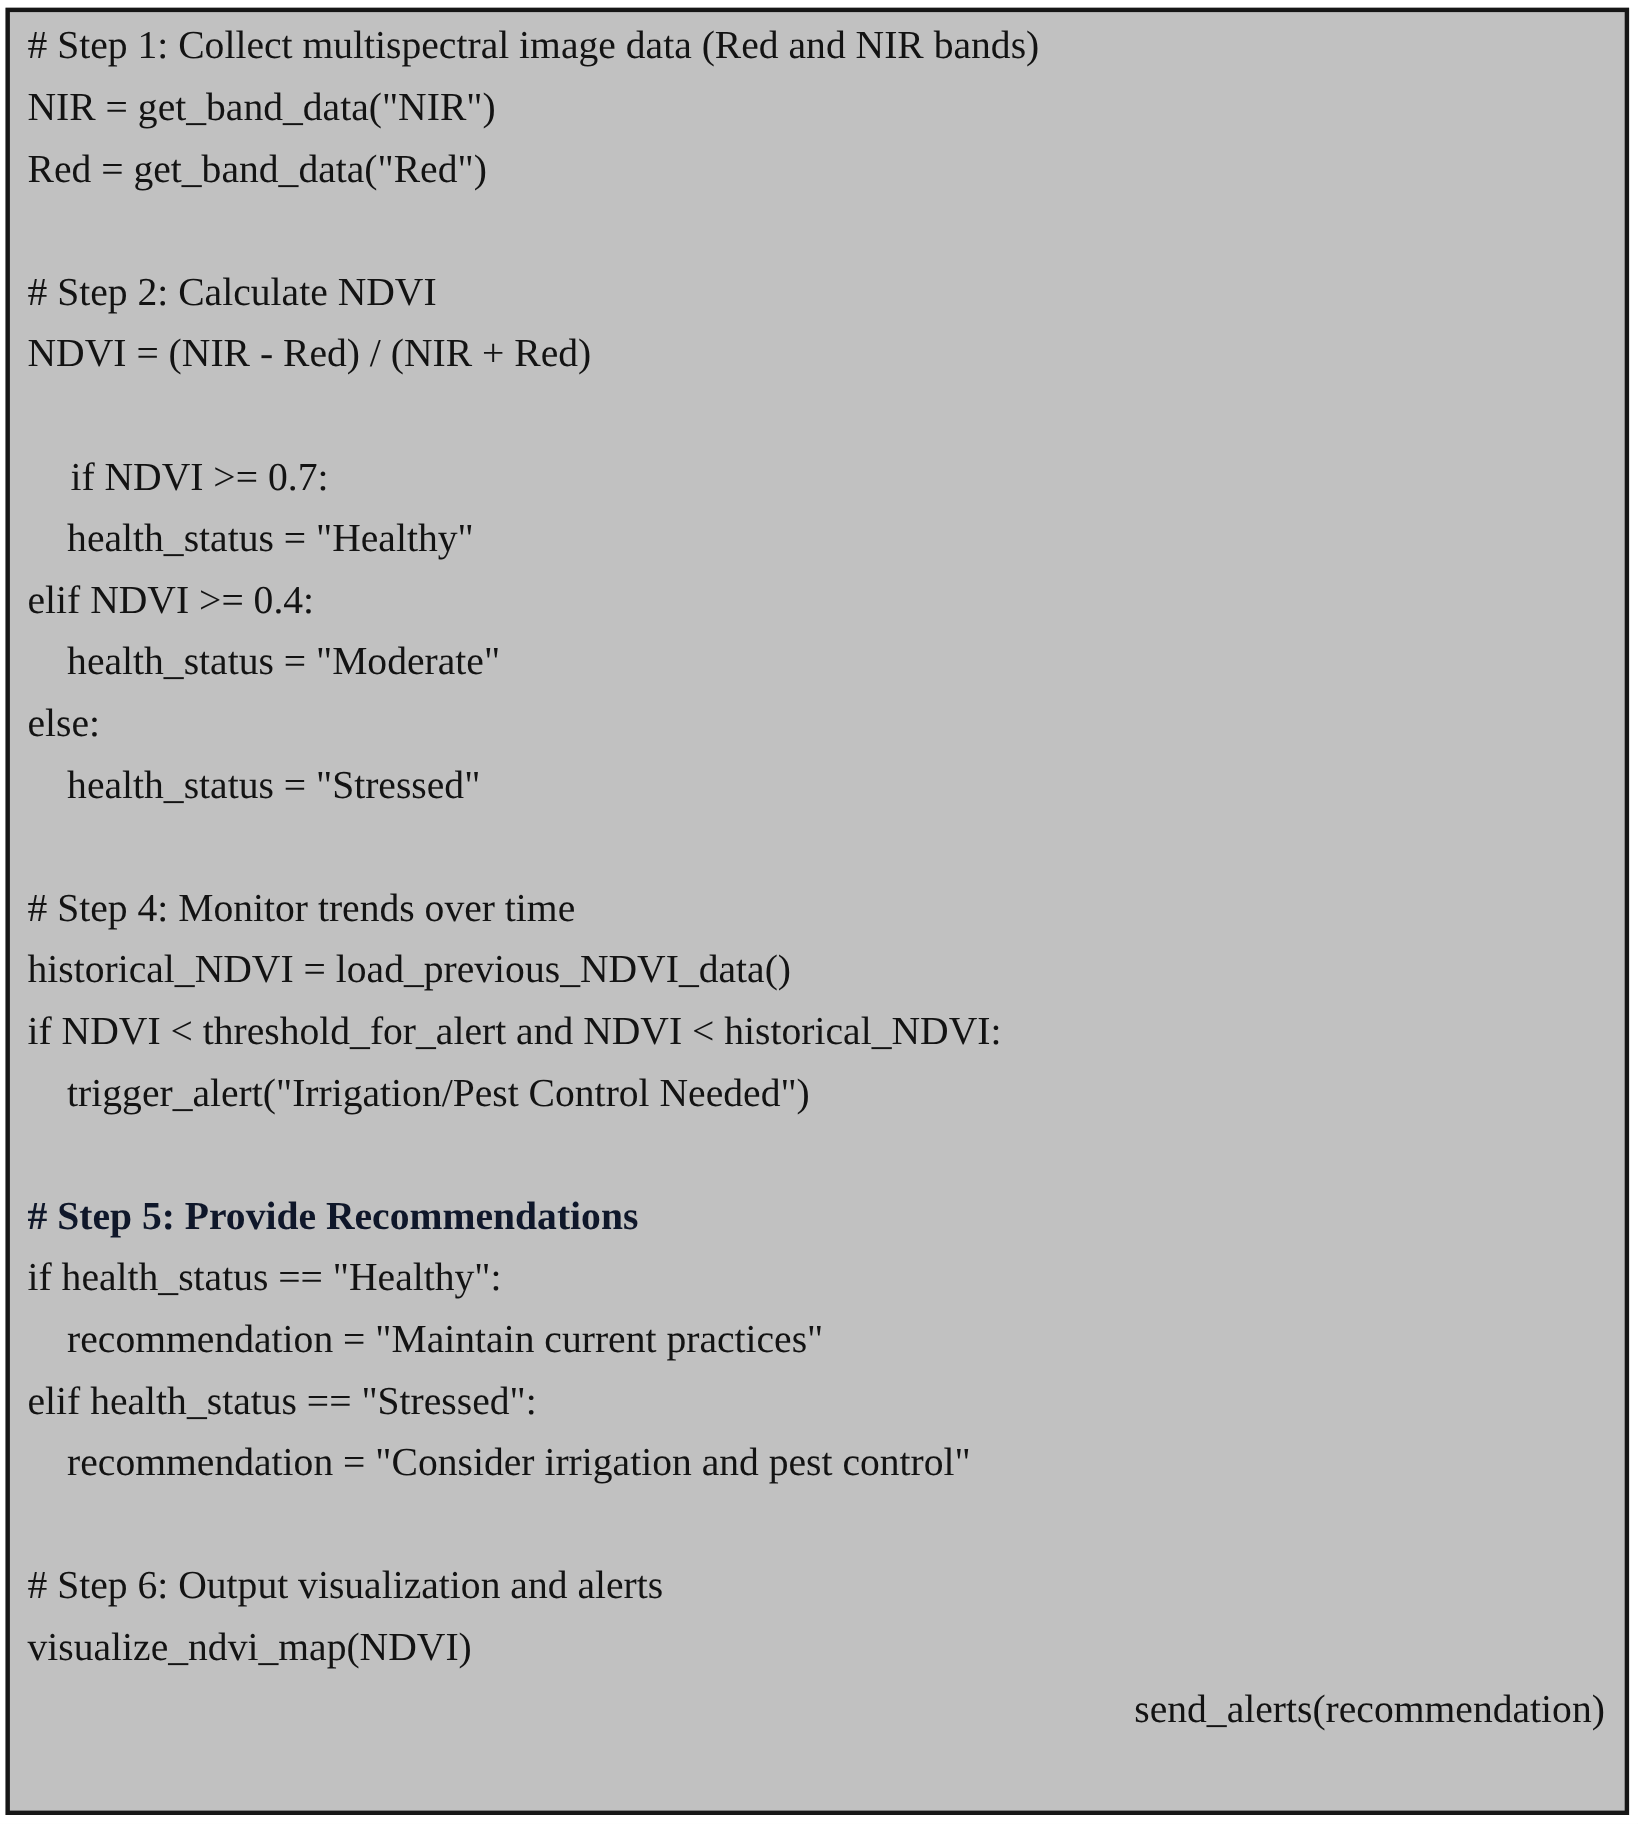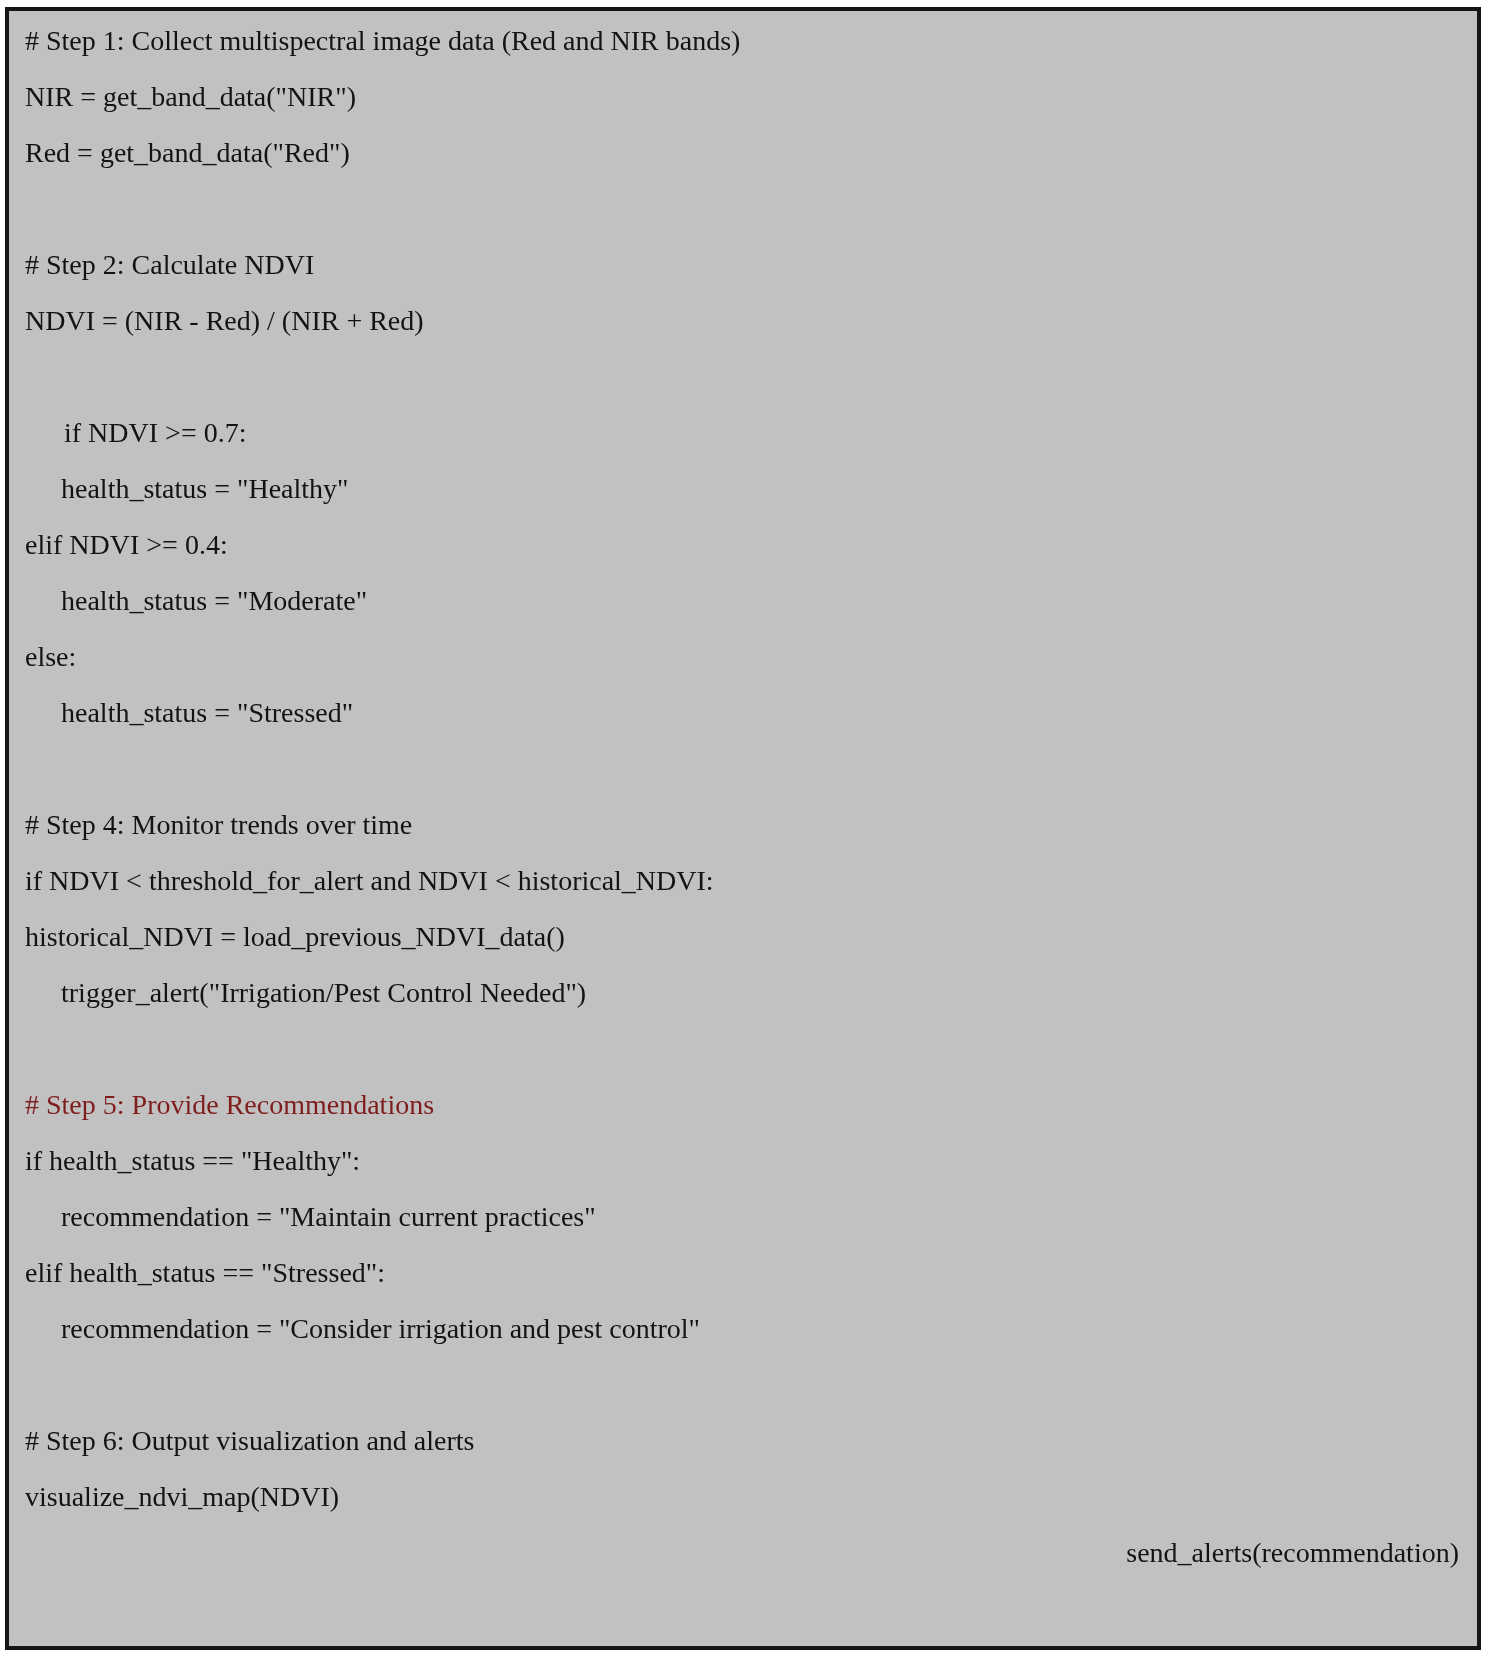--- a/index.html
+++ b/index.html
@@ -23,21 +23,21 @@
     top: 7px;
     width: 1476px;
     height: 1643px;
     box-sizing: border-box;
     border: 4px solid #161616;
     background: #c1c1c1;
     padding: 2px 18px 0 16px;
     overflow: hidden;
   }
   .code-line {
-    font-size: 28px;
+    font-size: 36px;
     line-height: 56px;
     min-height: 56px;
     color: #131313;
     white-space: pre;
     letter-spacing: 0px;
   }
   .code-line.indent {
     padding-left: 36px;
   }
 </style>
@@ -54,25 +54,25 @@
       <div class="code-line" style="color: rgb(19, 19, 19);">NDVI = (NIR - Red) / (NIR + Red)</div>
       <div class="code-line" style="color: rgb(19, 19, 19);"></div>
       <div class="code-line" style="color: rgb(19, 19, 19); margin-left: 39px;">if NDVI &gt;= 0.7:</div>
       <div class="code-line indent" style="color: rgb(19, 19, 19);">health_status = "Healthy"</div>
       <div class="code-line" style="color: rgb(19, 19, 19);">elif NDVI &gt;= 0.4:</div>
       <div class="code-line indent" style="color: rgb(19, 19, 19);">health_status = "Moderate"</div>
       <div class="code-line" style="color: rgb(19, 19, 19);">else:</div>
       <div class="code-line indent" style="color: rgb(19, 19, 19);">health_status = "Stressed"</div>
       <div class="code-line" style="color: rgb(19, 19, 19);"></div>
       <div class="code-line" style="color: rgb(19, 19, 19);"># Step 4: Monitor trends over time</div>
+      <div class="code-line" style="color: rgb(19, 19, 19);">historical_NDVI = load_previous_NDVI_data()</div>
       <div class="code-line" style="color: rgb(19, 19, 19);">if NDVI &lt; threshold_for_alert and NDVI &lt; historical_NDVI:</div>
-      <div class="code-line" style="color: rgb(19, 19, 19);">historical_NDVI = load_previous_NDVI_data()</div>
       <div class="code-line indent" style="color: rgb(19, 19, 19);">trigger_alert("Irrigation/Pest Control Needed")</div>
       <div class="code-line" style="color: rgb(19, 19, 19);"></div>
-      <div class="code-line" style="color: #7f1d1d;"># Step 5: Provide Recommendations</div>
+      <div class="code-line" style="color: #0f172a; font-weight: bold;"># Step 5: Provide Recommendations</div>
       <div class="code-line" style="color: rgb(19, 19, 19);">if health_status == "Healthy":</div>
       <div class="code-line indent" style="color: rgb(19, 19, 19);">recommendation = "Maintain current practices"</div>
       <div class="code-line" style="color: rgb(19, 19, 19);">elif health_status == "Stressed":</div>
       <div class="code-line indent" style="color: rgb(19, 19, 19);">recommendation = "Consider irrigation and pest control"</div>
       <div class="code-line" style="color: rgb(19, 19, 19);"></div>
       <div class="code-line" style="color: rgb(19, 19, 19);"># Step 6: Output visualization and alerts</div>
       <div class="code-line" style="color: rgb(19, 19, 19);">visualize_ndvi_map(NDVI)</div>
       <div class="code-line" style="color: rgb(19, 19, 19); text-align: right;">send_alerts(recommendation)</div>
     </div>
 </div>

